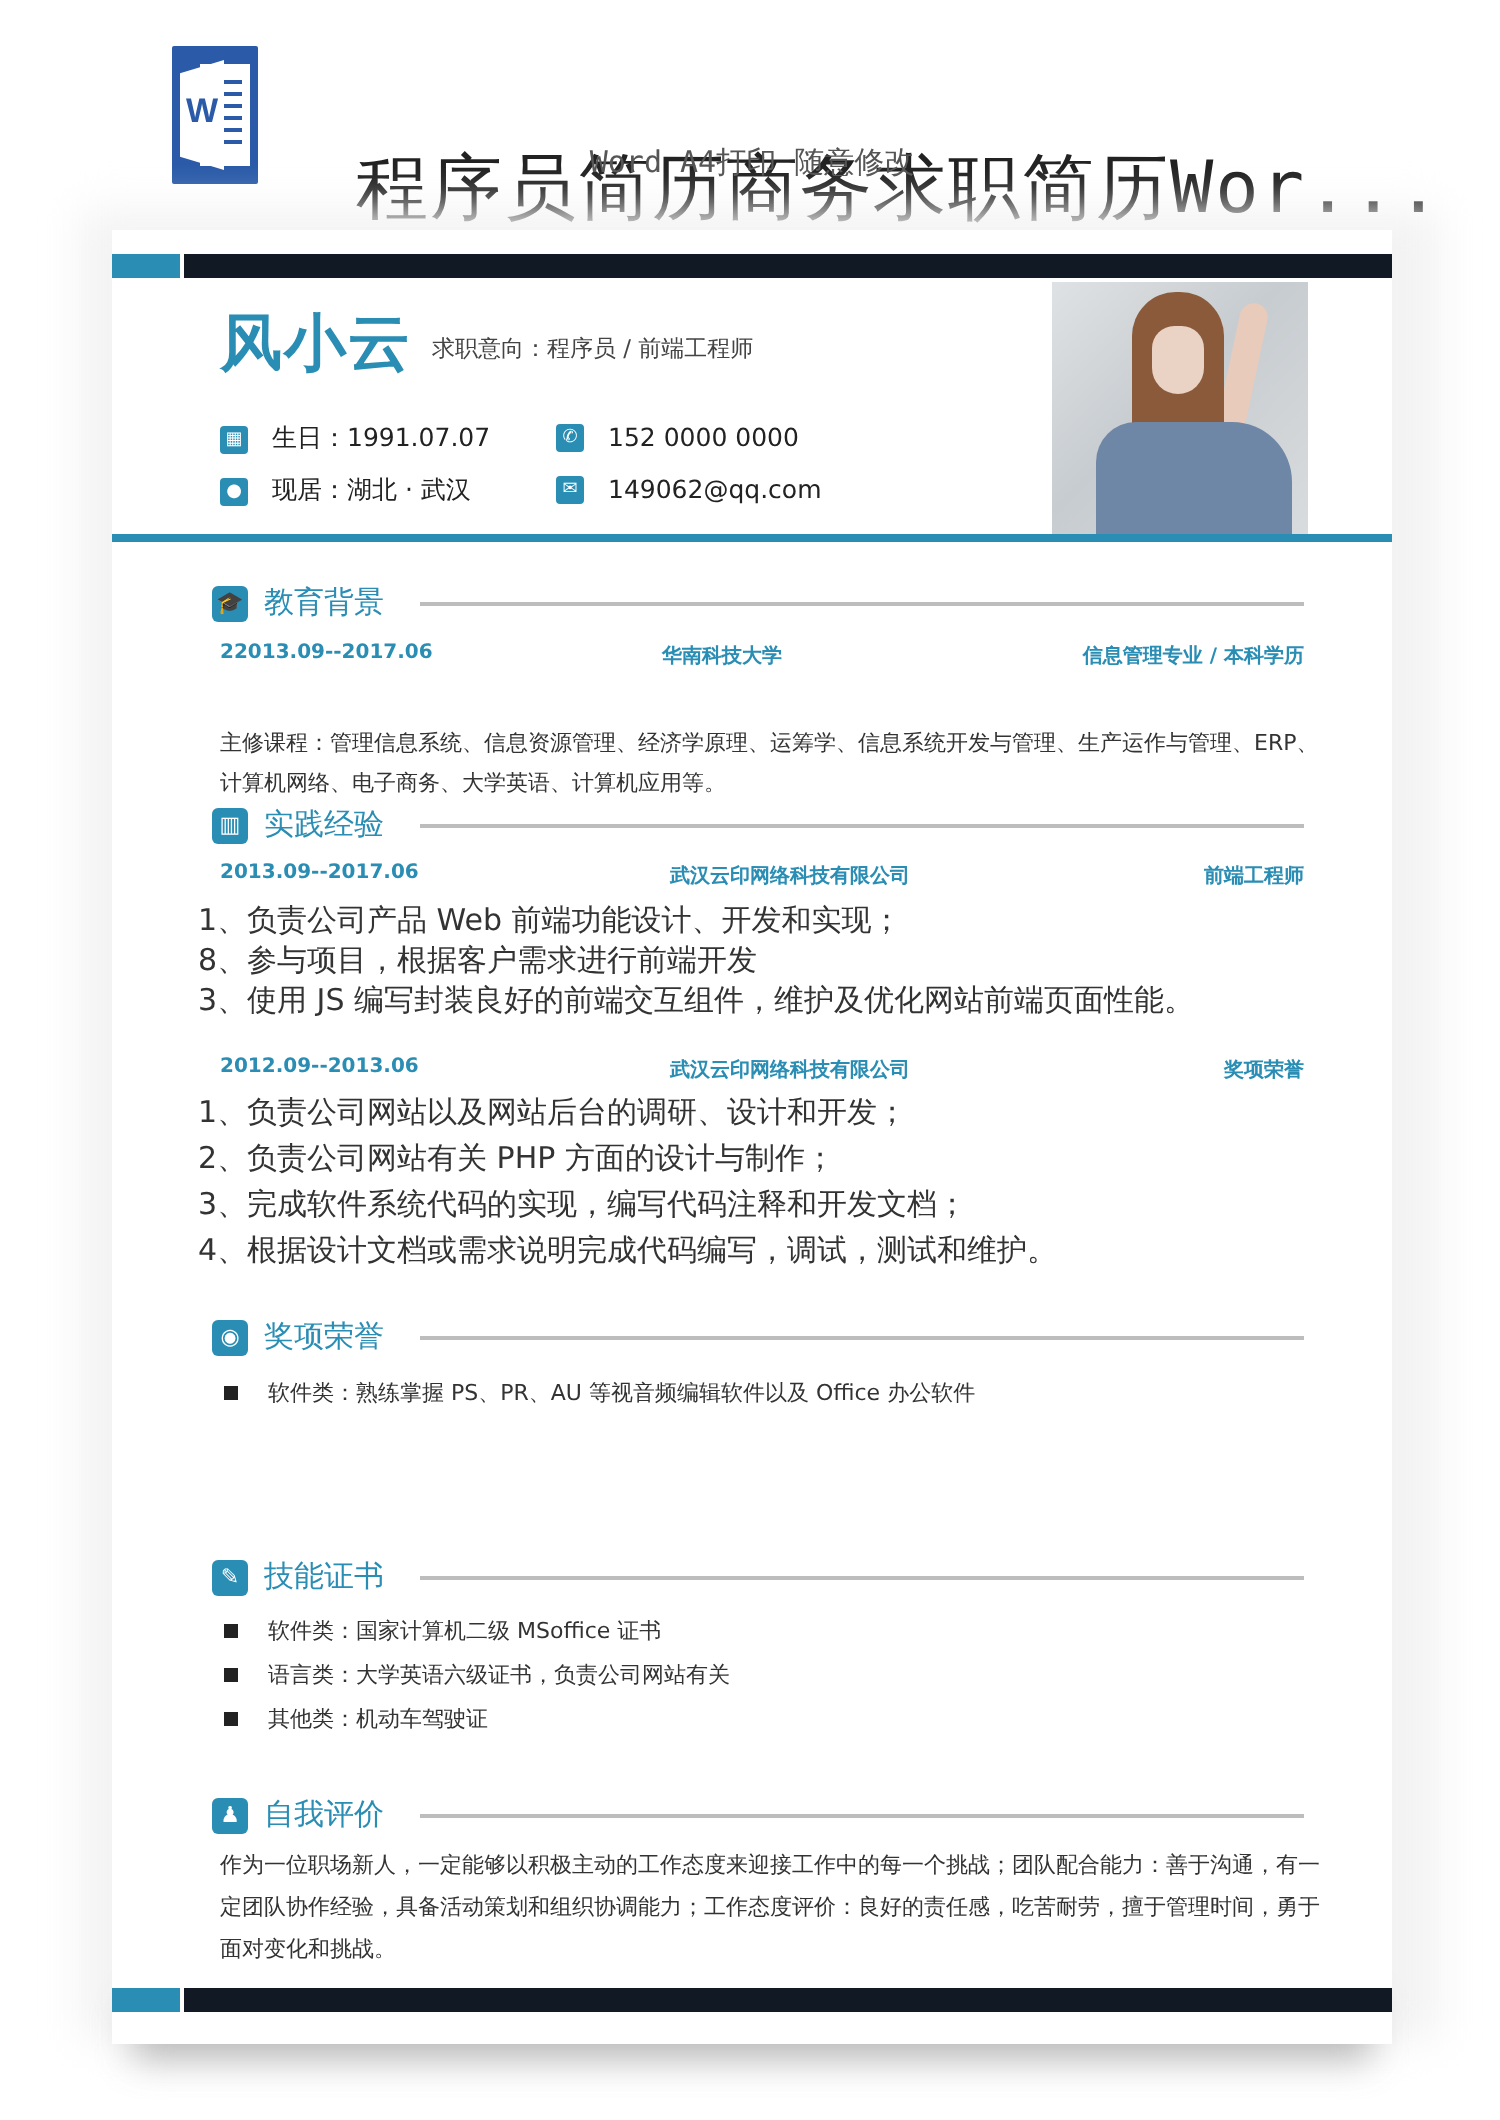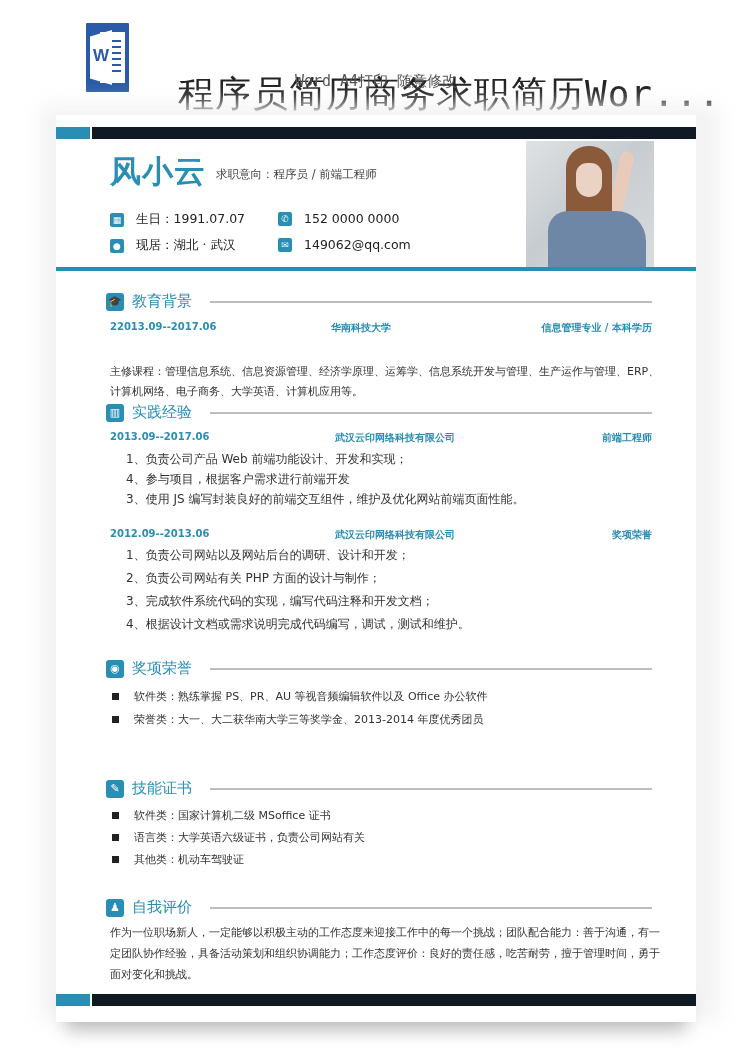--- a/index.html
+++ b/index.html
@@ -75,21 +75,21 @@
   .sec-icon {
     width: 18px; height: 18px; border-radius: 3px; background: #2a8db4; color: #fff;
     display: inline-flex; align-items: center; justify-content: center; font-size: 11px; margin-right: 8px;
   }
   .sec-title { font-size: 15px; font-weight: normal; color: #2a8db4; white-space: nowrap; }
   .sec-line { flex: 1; height: 2px; background: #bdbdbd; margin-left: 18px; }
 
   .row { position: absolute; left: 54px; width: 542px; font-size: 10px; font-weight: bold; color: #2a8db4; height: 16px; }
   .row span { position: absolute; top: 0; white-space: nowrap; }
   .txt { position: absolute; left: 54px; width: 560px; font-size: 11px; color: #333; line-height: 20px; }
-  .line { position: absolute; left: 70px; font-size: 12px; color: #333; white-space: nowrap; }
+  .line { position: absolute; left: 43px; font-size: 15px; color: #333; white-space: nowrap; }
   .bullet { position: absolute; left: 56px; font-size: 11px; color: #333; white-space: nowrap; display: flex; align-items: center; }
   .bullet .sq { width: 7px; height: 7px; background: #222; margin-right: 15px; }
 </style>
 </head>
 <body>
 
 <div class="banner">
   <div class="word-logo">
     <div class="page">
       <i style="top:8px"></i>
@@ -157,21 +157,21 @@
     <span class="sec-icon">▥</span>
     <span class="sec-title">实践经验</span>
     <span class="sec-line"></span>
   </div>
   <div class="row" style="top:316px;">
     <span style="left:0">2013.09--2017.06</span>
     <span style="left:225px">武汉云印网络科技有限公司</span>
     <span style="right:0">前端工程师</span>
   </div>
   <div class="line" style="top:336px">1、负责公司产品 Web 前端功能设计、开发和实现；</div>
-  <div class="line" style="top:356px">4、参与项目，根据客户需求进行前端开发</div>
+  <div class="line" style="top:356px">8、参与项目，根据客户需求进行前端开发</div>
   <div class="line" style="top:376px">3、使用 JS 编写封装良好的前端交互组件，维护及优化网站前端页面性能。</div>
 
   <div class="row" style="top:413px;">
     <span style="left:0">2012.09--2013.06</span>
     <span style="left:225px">武汉云印网络科技有限公司</span>
     <span style="right:0">奖项荣誉</span>
   </div>
   <div class="line" style="top:432px">1、负责公司网站以及网站后台的调研、设计和开发；</div>
   <div class="line" style="top:455px">2、负责公司网站有关 PHP 方面的设计与制作；</div>
   <div class="line" style="top:478px">3、完成软件系统代码的实现，编写代码注释和开发文档；</div>
@@ -179,24 +179,20 @@
 
   <div class="sec-head" style="top:544px;">
     <span class="sec-icon">◉</span>
     <span class="sec-title">奖项荣誉</span>
     <span class="sec-line"></span>
   </div>
   <div class="bullet" style="top:574px">
       <span class="sq"></span>
       <span>软件类：熟练掌握 PS、PR、AU 等视音频编辑软件以及 Office 办公软件</span>
     </div>
-  <div class="bullet" style="top:597px">
-      <span class="sq"></span>
-      <span>荣誉类：大一、大二获华南大学三等奖学金、2013-2014 年度优秀团员</span>
-    </div>
 
   <div class="sec-head" style="top:664px;">
     <span class="sec-icon">✎</span>
     <span class="sec-title">技能证书</span>
     <span class="sec-line"></span>
   </div>
   <div class="bullet" style="top:693px">
       <span class="sq"></span>
       <span>软件类：国家计算机二级 MSoffice 证书</span>
     </div>

